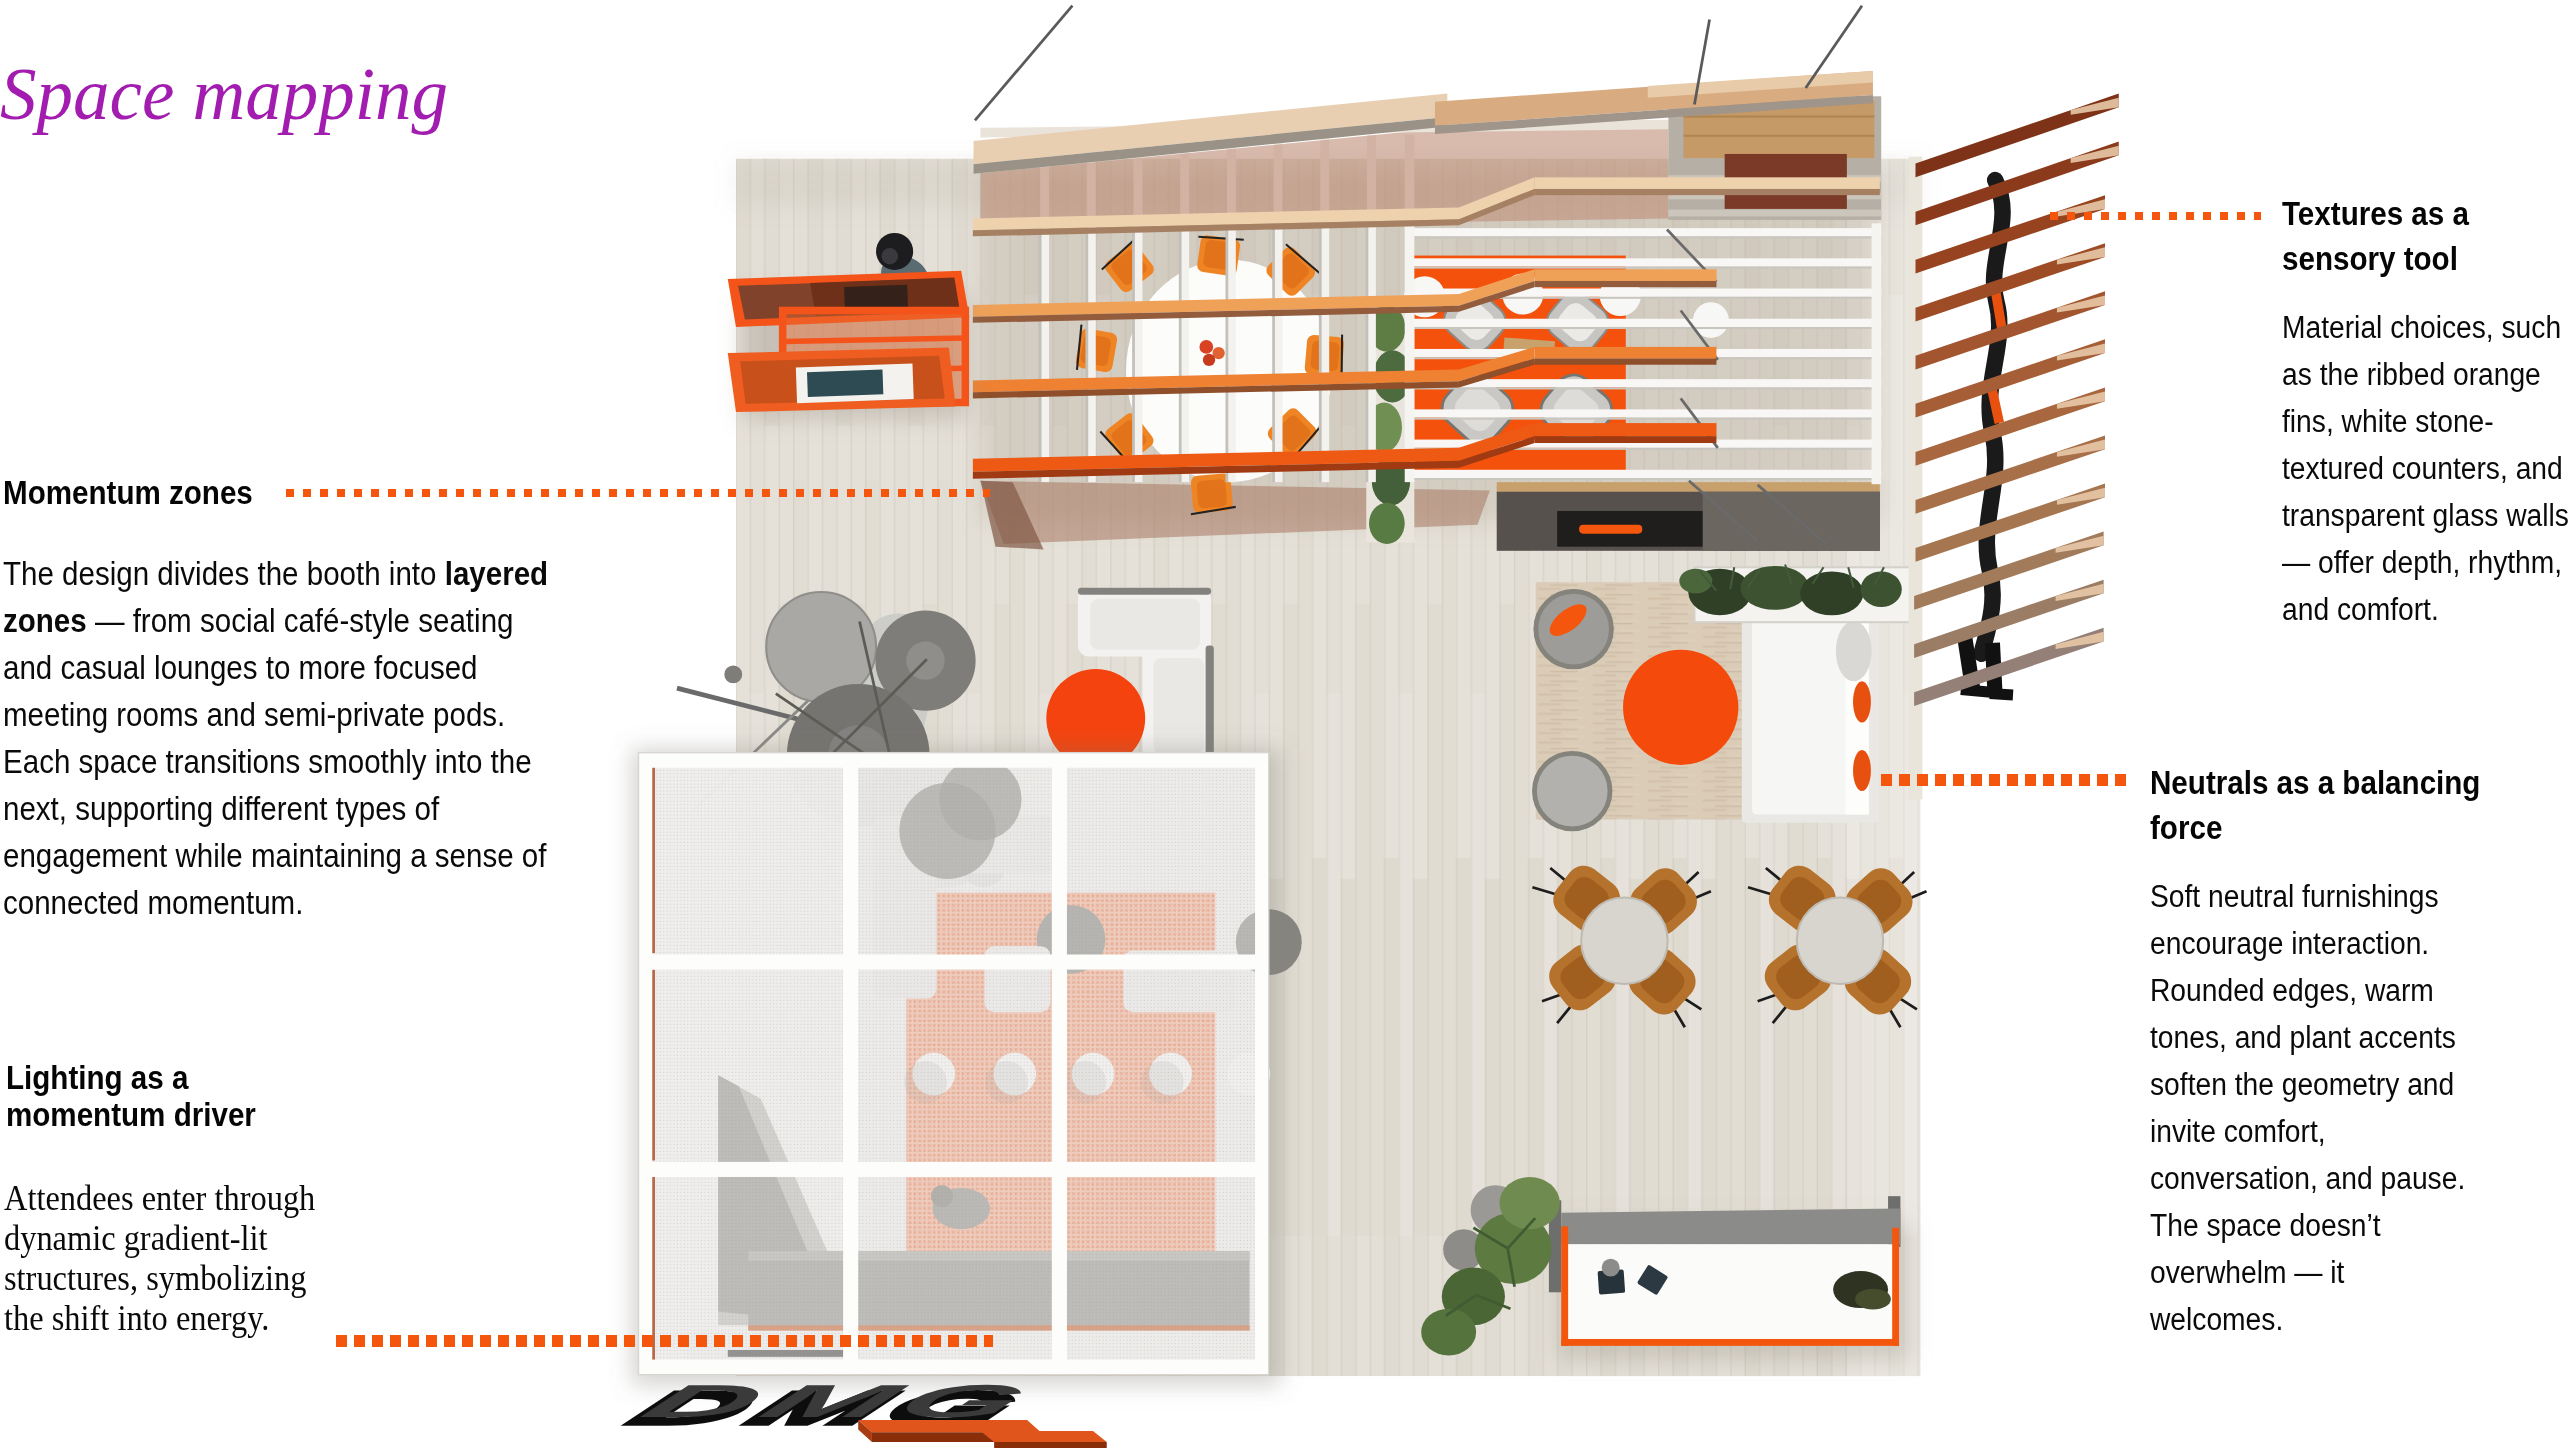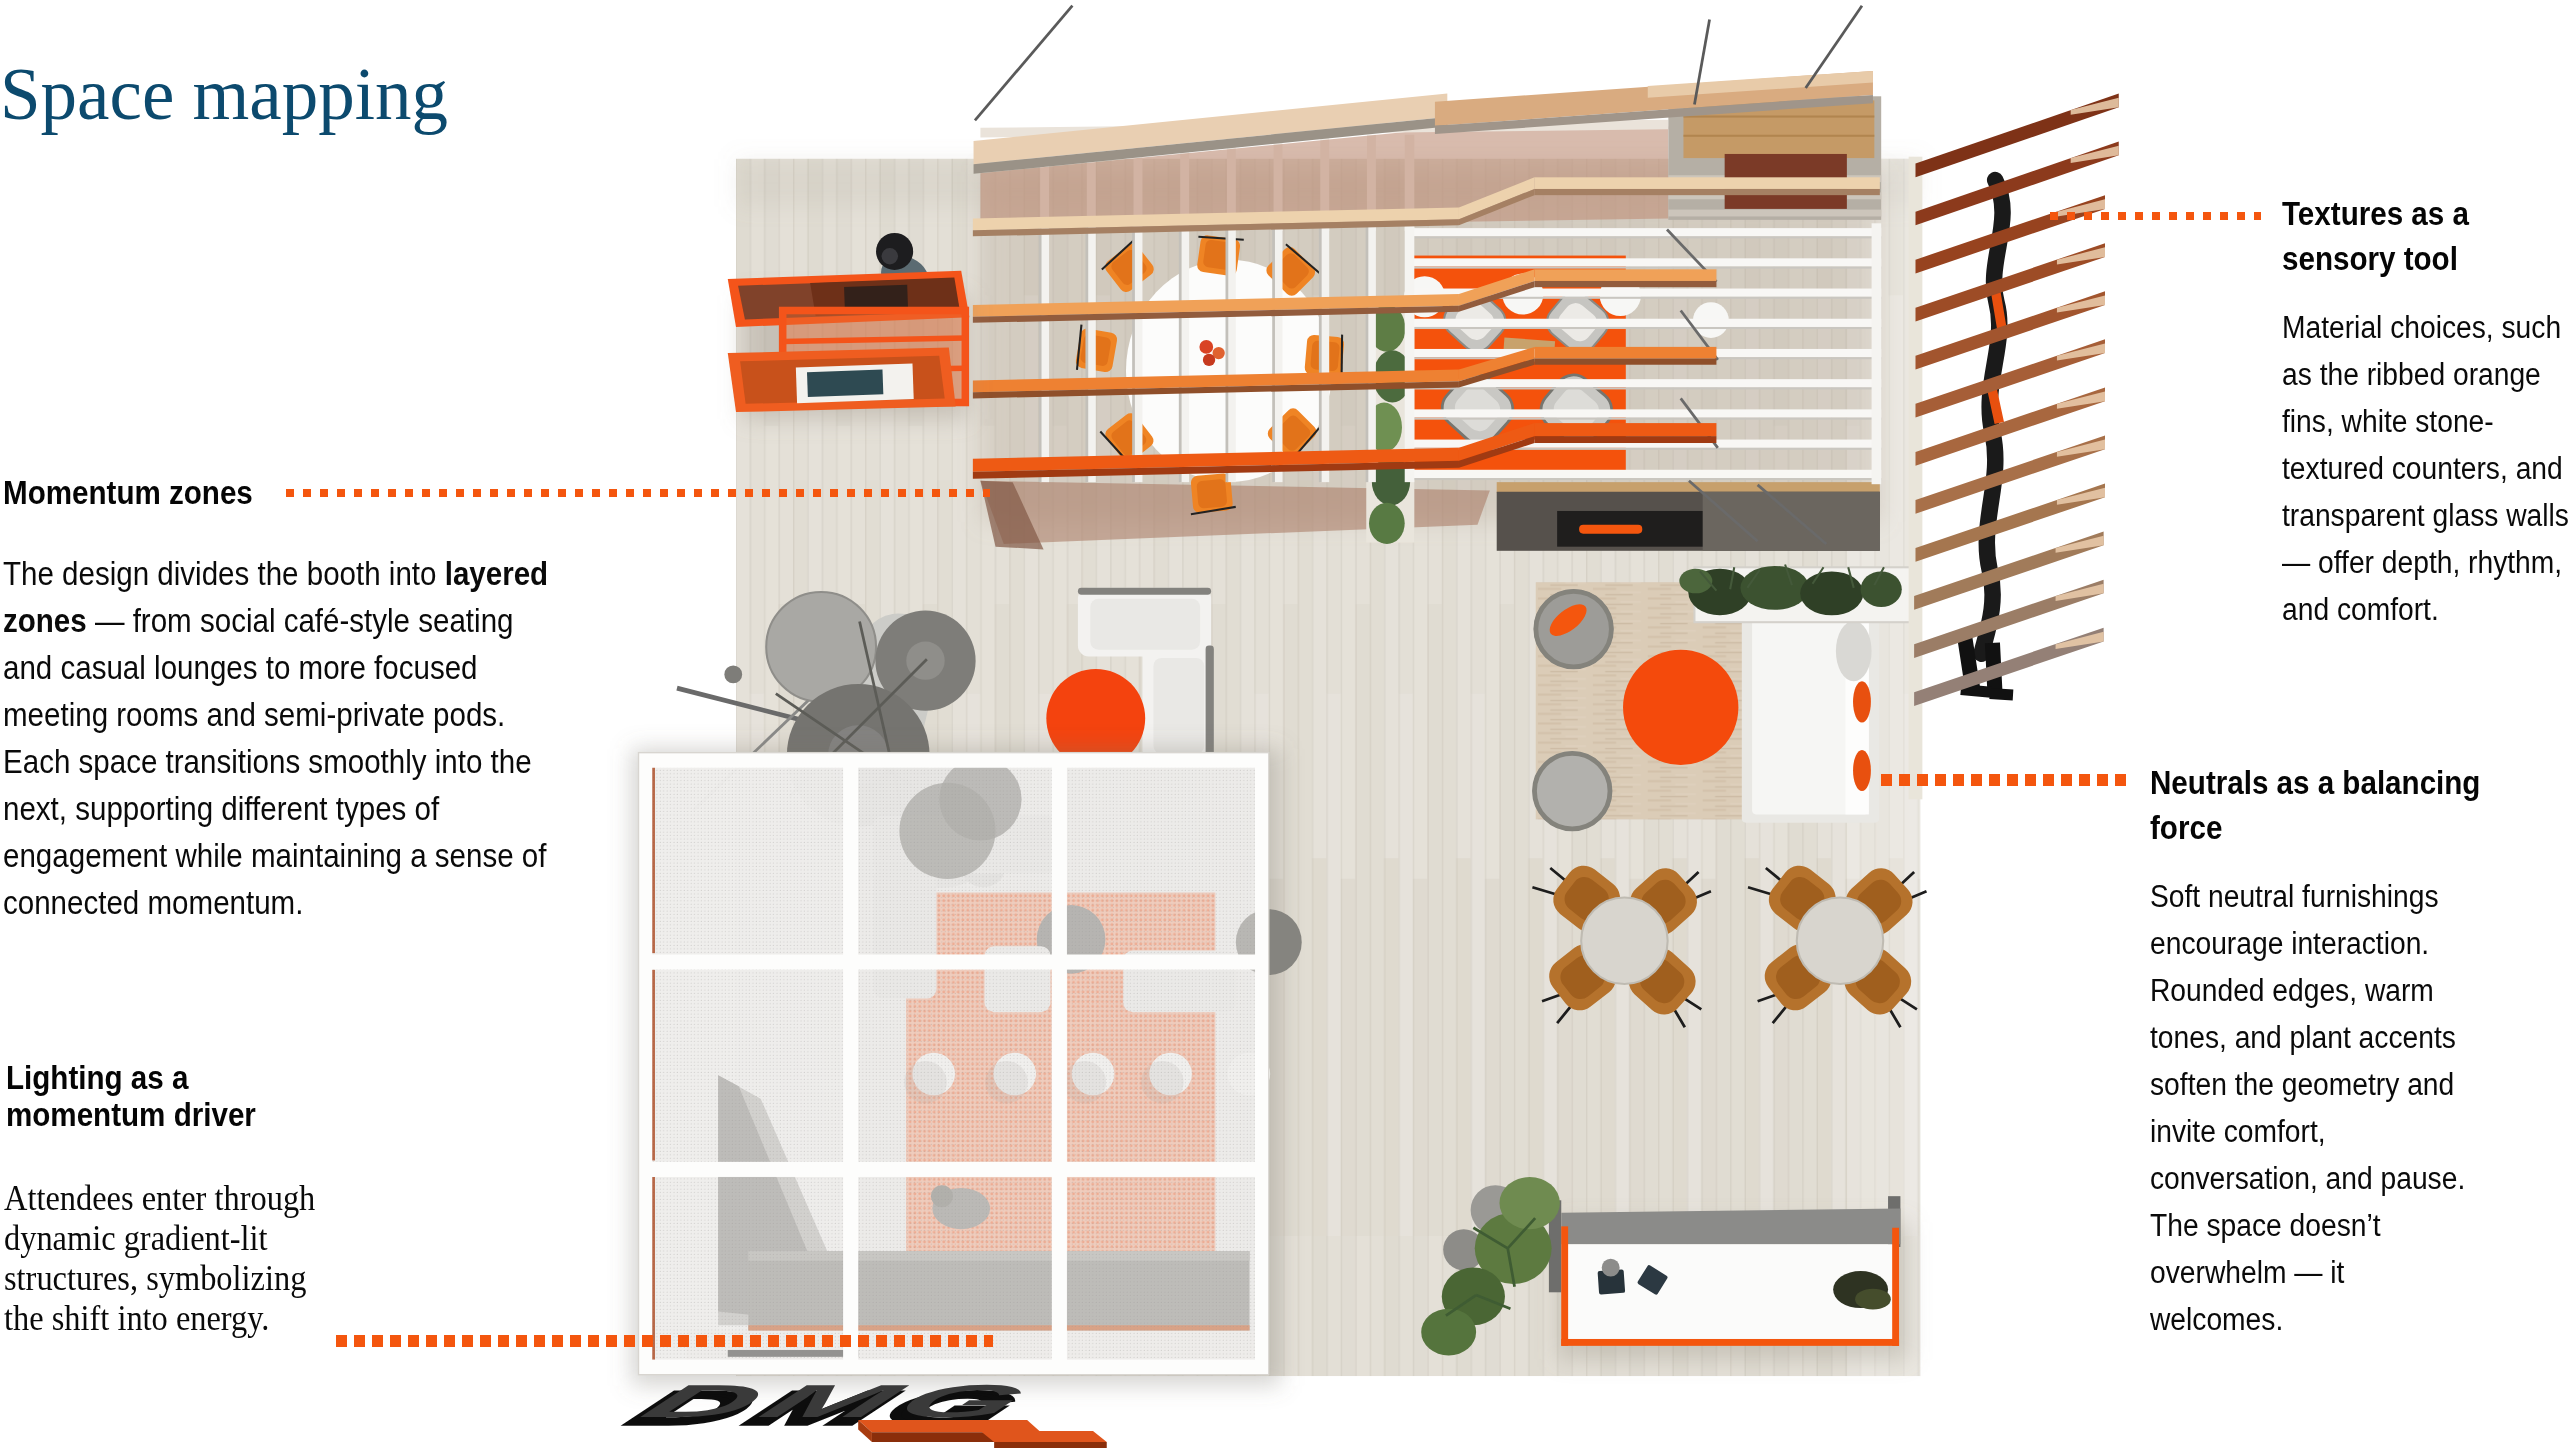--- a/index.html
+++ b/index.html
@@ -6,21 +6,21 @@
   .serif{font-family:"Liberation Serif", serif;}
   .abs{position:absolute;transform-origin:left top;}
   .h{position:absolute;transform-origin:left top;font-family:"Liberation Sans", sans-serif;font-weight:bold;font-size:34px;color:#050505;transform:scaleX(0.87);white-space:nowrap;}
   .p{position:absolute;transform-origin:left top;font-family:"Liberation Sans", sans-serif;font-size:33px;color:#0a0a0a;line-height:47px;white-space:nowrap;}
   .dots1{position:absolute;z-index:30;height:8.2px;background:repeating-linear-gradient(to right,#f4560e 0 8.2px,rgba(0,0,0,0) 8.2px 17px);}
   .dots2{position:absolute;z-index:30;height:12.4px;background:repeating-linear-gradient(to right,#f4560e 0 11px,rgba(0,0,0,0) 11px 18px);}
 </style>
 </head>
 <body>
 
-<div class="abs serif" style="left:0px;top:58px;font-size:73px;line-height:73px;color:#0c4a6e;">Space mapping</div>
+<div class="abs serif" style="left:0px;top:58px;font-size:73px;line-height:73px;color:#a21caf;font-style:italic;">Space mapping</div>
 
 <div class="h" style="left:3.4px;top:473px;">Momentum zones</div>
 
 <div class="dots1" style="left:286px;top:489px;width:704px;"></div>
 
 <div class="p" style="left:2.7px;top:550px;transform:scaleX(0.895);">The design divides the booth into <b>layered</b><br><b>zones</b> — from social café-style seating<br>and casual lounges to more focused<br>meeting rooms and semi-private pods.<br>Each space transitions smoothly into the<br>next, supporting different types of<br>engagement while maintaining a sense of<br>connected momentum.</div>
 
 <div class="h" style="left:5.5px;top:1059px;line-height:37px;">Lighting as a<br>momentum driver</div>
 
 <div class="abs serif" style="left:4.1px;top:1178px;font-size:36px;line-height:40px;color:#0a0a0a;transform:scaleX(0.90);white-space:nowrap;">Attendees enter through<br>dynamic gradient-lit<br>structures, symbolizing<br>the shift into energy.</div>

